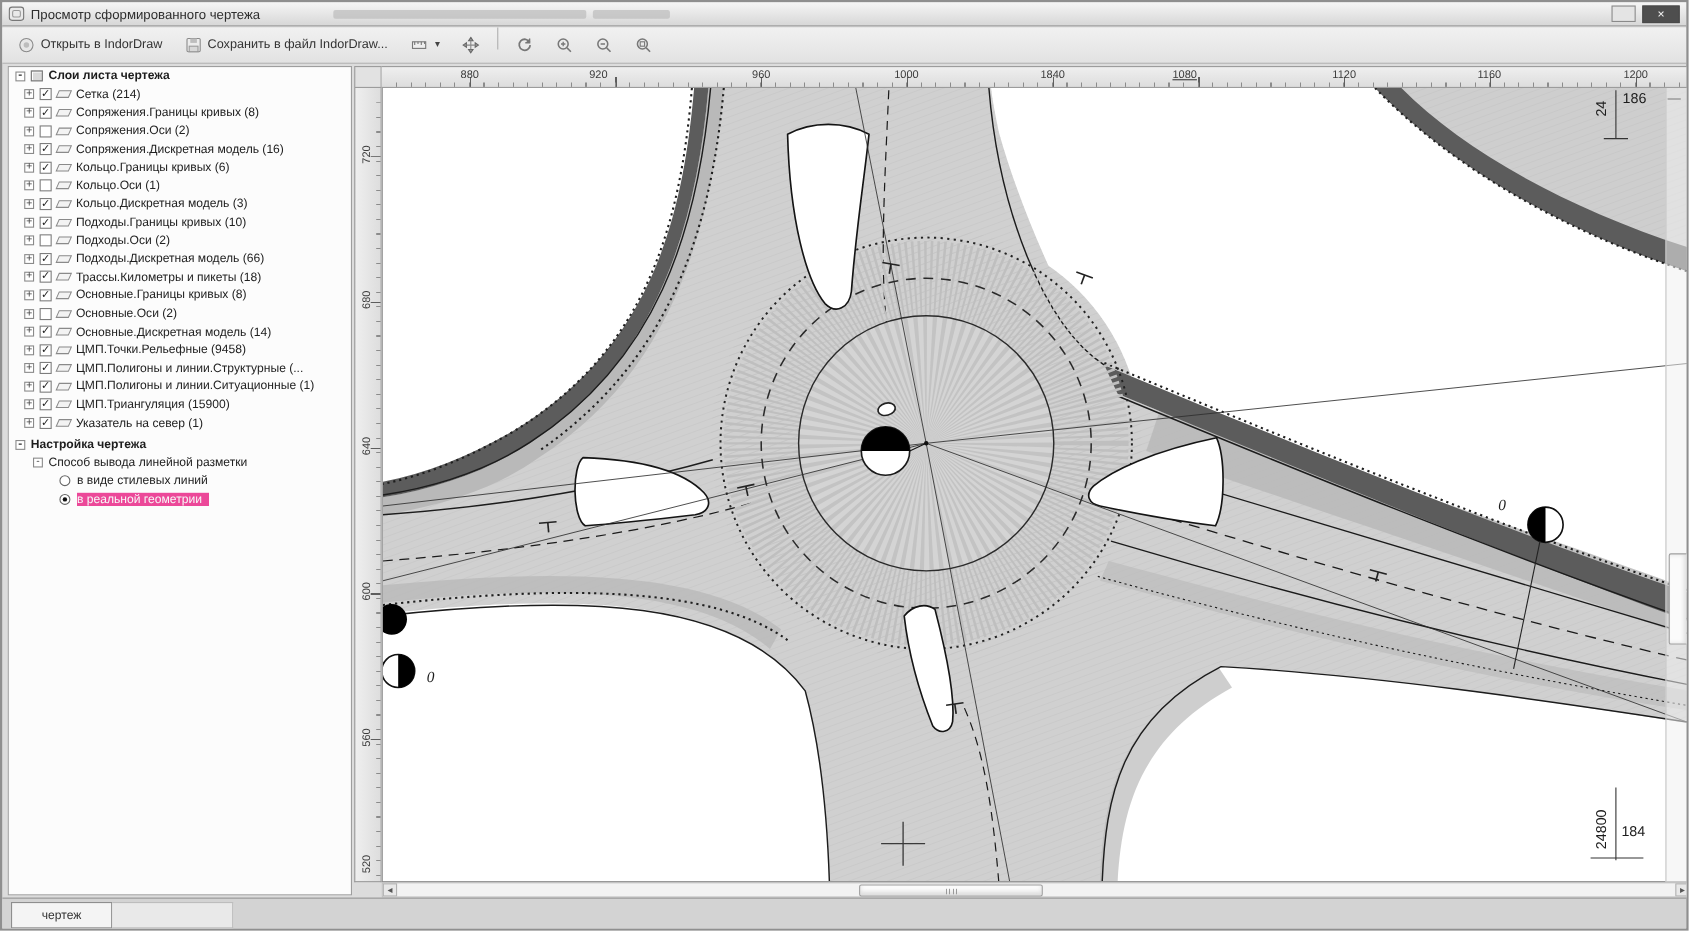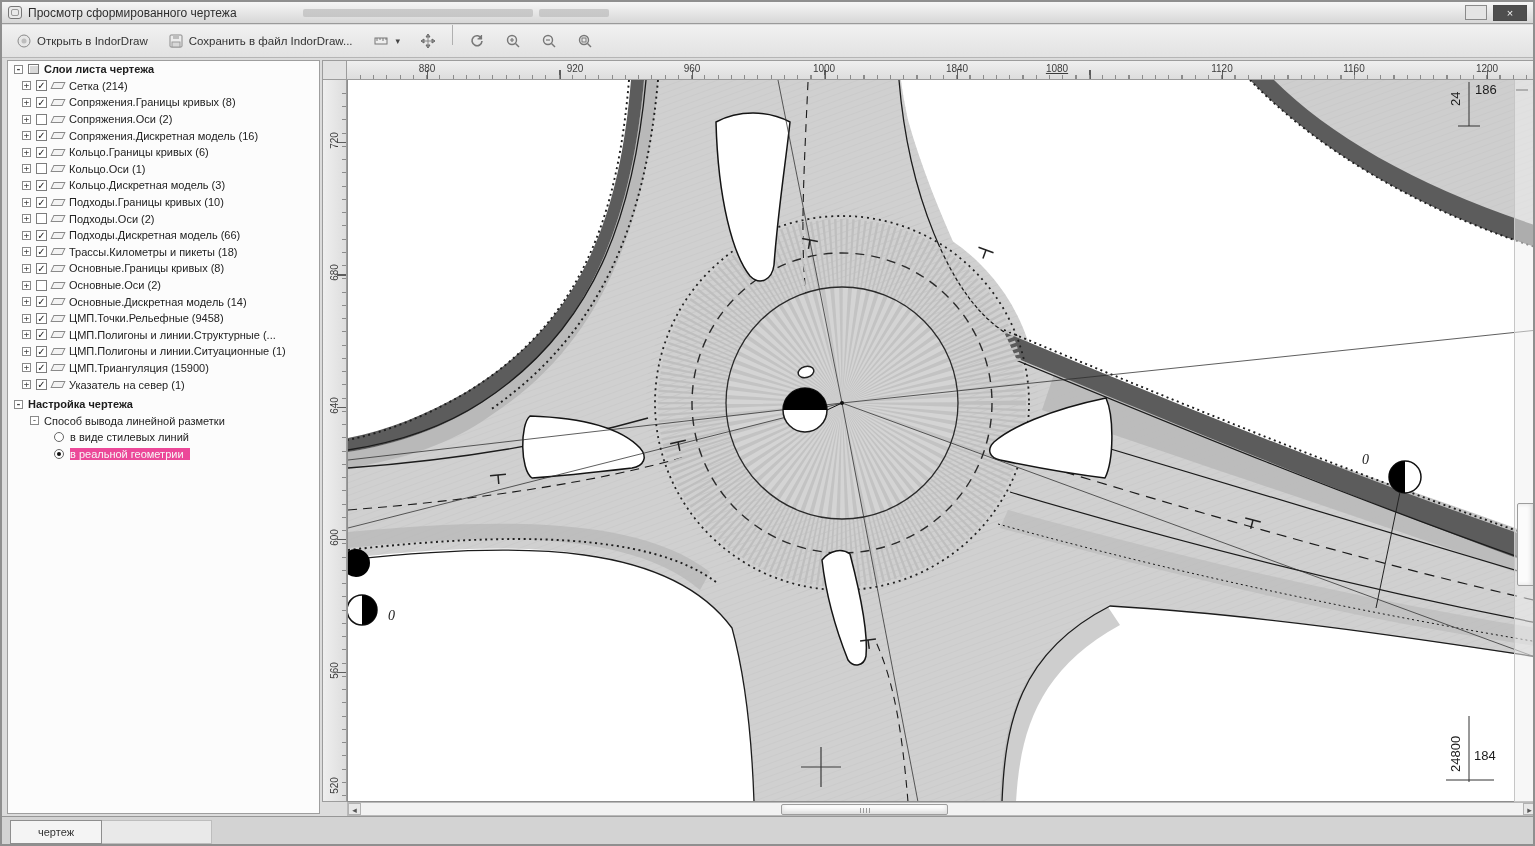--- a/index.html
+++ b/index.html
@@ -312,25 +312,25 @@
       <span class="radio on"></span>
       <span class="sel">в реальной геометрии</span>
     </div>
   </div>
 
   <div class="corner"></div>
   <div class="dots"></div>
   <div class="ruler-top">
     <div class="ticks"></div>
     <span class="rlab" style="left:63px;">880</span>
-    <span class="rlab" style="left:211px;">920</span>
+    <span class="rlab" style="left:180px;">920</span>
     <span class="rlab" style="left:328px;">960</span>
     <span class="rlab" style="left:460px;">1000</span>
     <span class="rlab" style="left:593px;">1840</span>
-    <span class="rlab" style="left:693px;text-decoration:underline;">1080</span>
+    <span class="rlab" style="left:713px;text-decoration:underline;">1080</span>
     <span class="rlab" style="left:858px;">1120</span>
     <span class="rlab" style="left:990px;">1160</span>
     <span class="rlab" style="left:1123px;">1200</span>
   </div>
   <div class="ruler-left">
     <div class="ticks"></div>
     <span class="vlab" style="top:55px;">720</span>
     <span class="vlab" style="top:187px;">680</span>
     <span class="vlab" style="top:320px;">640</span>
     <span class="vlab" style="top:452px;">600</span>

